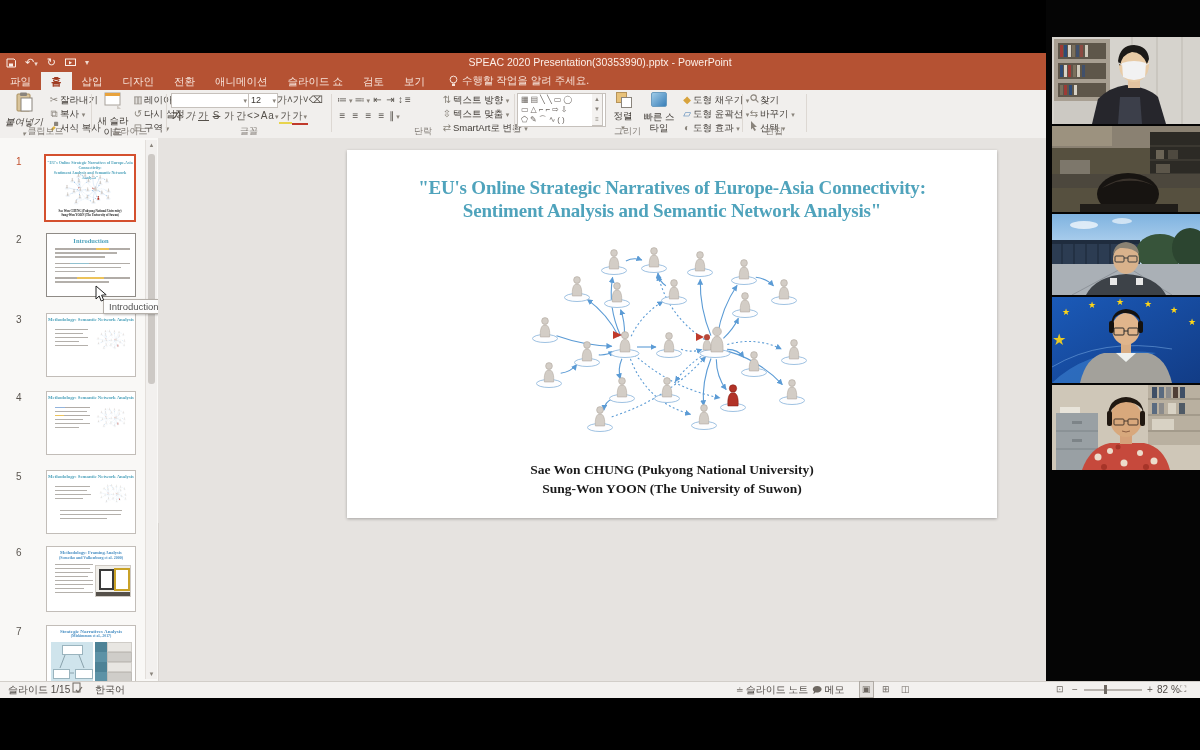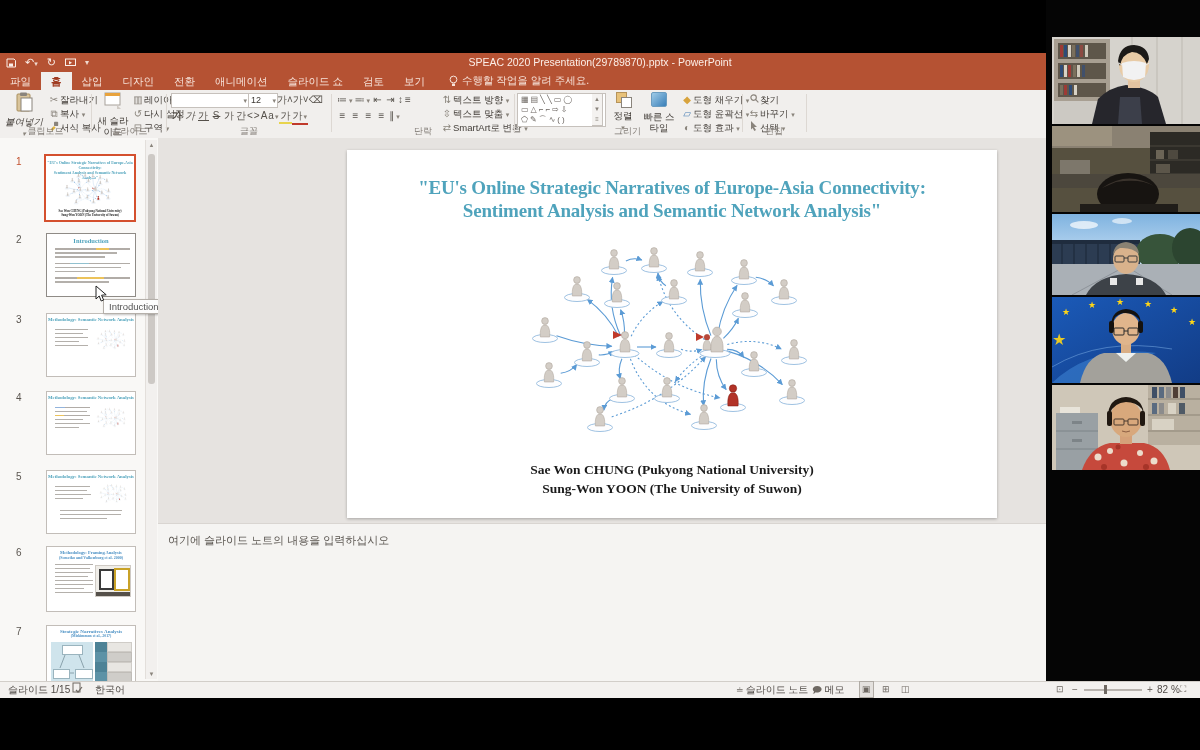--- a/index.html
+++ b/index.html
@@ -92,21 +92,21 @@
         <span>↶<span class="dd" style="color:#f0d9cf">▾</span></span>
         <span>↻</span>
         <span>
             <svg width="11" height="10" viewBox="0 0 11 10">
               <rect x="0.5" y="1" width="10" height="6.5" fill="none" stroke="#fbeee8"></rect>
               <path d="M4 3l3 1.7L4 6.4z" fill="#fbeee8"></path>
             </svg>
           </span>
         <span class="dd" style="color:#f0d9cf;font-size:8px">▾</span>
       </div>
-      <div id="win-title">SPEAC 2020 Presentation(29789870).pptx - PowerPoint</div>
+      <div id="win-title">SPEAC 2020 Presentation(30353990).pptx - PowerPoint</div>
     </div>
 
     <div id="tabrow">
       <span class="tab">파일</span>
       <span class="tab active">홈</span>
       <span class="tab">삽입</span>
       <span class="tab">디자인</span>
       <span class="tab">전환</span>
       <span class="tab">애니메이션</span>
       <span class="tab">슬라이드 쇼</span>
@@ -881,23 +881,20 @@
               <circle cx="113" cy="176.0" r="3.4" fill="#d3cdc6" stroke="#a89f94" stroke-width="0.5"></circle>
               <path d="M 108.4 192 C 107.8 185.0 109.2 181.5 111.4 180.0 L 114.6 180.0 C 116.8 181.5 118.2 185.0 117.6 192 Z" fill="#d3cdc6" stroke="#a89f94" stroke-width="0.5"></path>
             </svg>
           <div id="authors">
             <div>Sae Won CHUNG (Pukyong National University)</div>
             <div>Sung-Won YOON (The University of Suwon)</div>
           </div>
         </div>
       </div>
 
-      <div id="notes">
-        <span class="ph">여기에 슬라이드 노트의 내용을 입력하십시오</span>
-      </div>
     </div>
 
     <div id="statusbar">
       <span class="it" style="left:8px;">슬라이드 1/15</span>
       <span class="it" style="left:72px;"><svg width="11" height="11" viewBox="0 0 11 11">
             <rect x="1" y="1" width="7" height="9" fill="none" stroke="#6e6862"></rect>
             <path d="M4 8l2 2 4-5" fill="none" stroke="#6e6862" stroke-width="1.2"></path>
           </svg></span>
       <span class="it" style="left:95px;">한국어</span>
 

